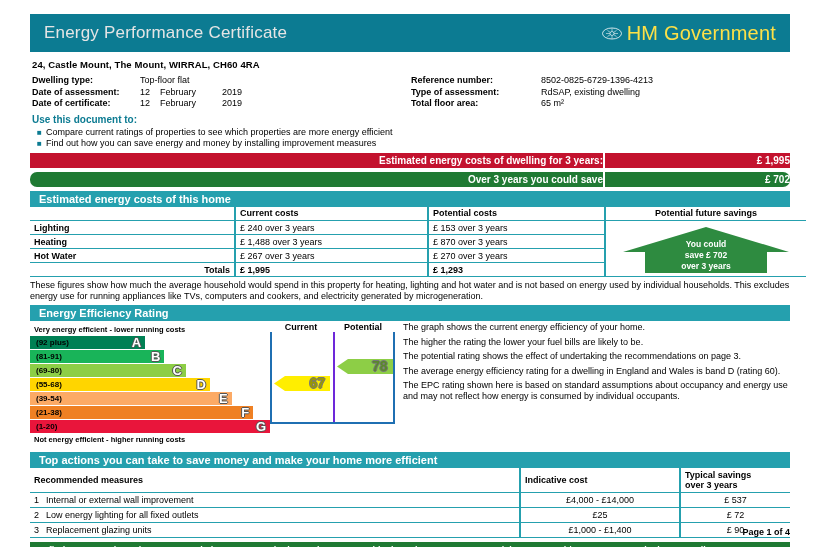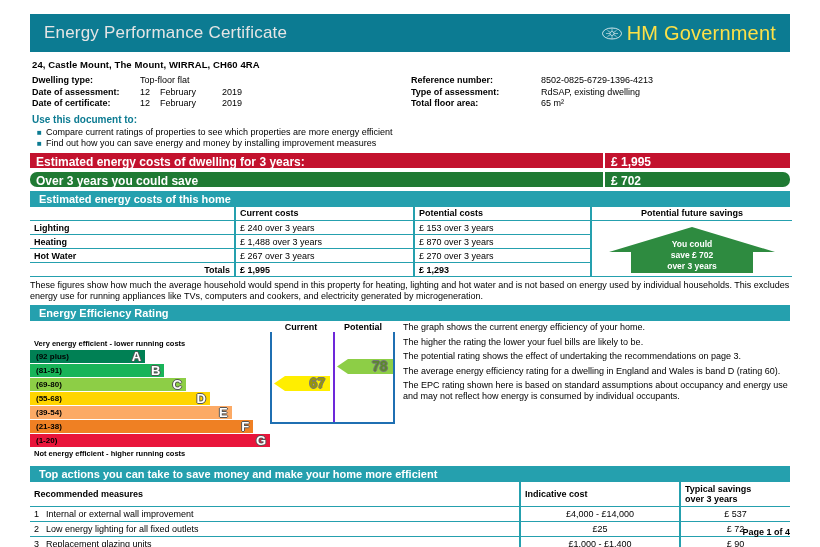--- a/index.html
+++ b/index.html
@@ -36,51 +36,51 @@
   .det-val { font-size: 9px; }
   .det-val .d1 { display:inline-block; width:20px;}
   .det-val .d2 { display:inline-block; width:62px;}
 
   .use-title { color:#0c7b92; font-weight:bold; font-size:10px; margin:4px 0 2px 2px;}
   .bullets { margin:0 0 0 2px; }
   .bullet { display:flex; line-height:11px; font-size:9px; }
   .bullet .sq { color:#0c7b92; font-size:8px; width:14px; padding-left:5px;}
 
   
-  .costbar { display:flex; height:15px; margin-top:4px; color:#fff; font-weight:bold; font-size:12px; }
+  .costbar { display:flex; height:15px; margin-top:4px; color:#fff; font-weight:bold; font-size:10px;text-align:right; }
   .costbar .lbl { flex:1; padding:2px 0 0 6px; }
   .costbar .amt { width:187px; padding:2px 0 0 6px; border-left: 2px solid #fff;}
   .cb-red { background:#c3122e; }
   .cb-green { background:#1f7a33;border-radius:7px; }
 
   
   .sect { background:#25a0ae; color:#fff; font-weight:bold; font-size:11px; padding:2px 0 2px 9px; margin-top:4px; height:16px;}
 
   
   .ctable { width:100%; border-collapse:collapse; margin-top:0px; font-size:9px; table-layout:fixed;}
   .ctable td, .ctable th { border:0; padding:1px 4px; height:14px; vertical-align:middle; }
   .ctable .hrow td { font-weight:bold; border-bottom:1px solid #25a0ae; }
   .ctable .brow td { border-bottom:1px solid #25a0ae; }
   .vline { border-left:2px solid #25a0ae !important; }
   .c1 { width:205px; font-weight:bold;}
-  .c2 { width:179px;margin-left:30px; }
+  .c2 { width:193px;margin-left:30px; }
   .c3 { width:177px; }
   .c4 { width:201px; text-align:center; }
   .tot { text-align:right; font-weight:bold; }
 
   .savings-cell { position:relative; height:54px; padding:0 !important; vertical-align:top; }
   .house { position:relative; width:170px; height:50px; margin:2px auto 0 auto;}
   .house-txt { position:absolute; left:0; top:14px; width:100%; text-align:center;
                color:#fff; font-weight:bold; font-size:8.5px; line-height:11px; z-index:2;}
 
   .note { font-size:9px; line-height:10.5px; margin-top:3px; }
 
   
   .eer-wrap { display:flex; margin-top:1px; }
-  .eer-left { width:240px;margin-top:14px; }
+  .eer-left { width:240px; }
   .eer-mid  { width:125px; position:relative; }
   .eer-right{ flex:1; padding-left:8px; }
 
   .eer-cap { font-size:7.5px; font-weight:bold; margin:3px 0 2px 4px; }
   .band { position:relative; height:12.5px; margin-bottom:1.5px; color:#000;
           font-weight:bold; font-size:8px; display:flex; align-items:center; }
   .band .rng { padding-left:6px; }
   .band .ltr { position:absolute; right:4px; top:-1px; font-size:13px; font-weight:bold;
                color:#fff; text-shadow: -1px 0 #555, 0 1px #555, 1px 0 #555, 0 -1px #555; }
 

